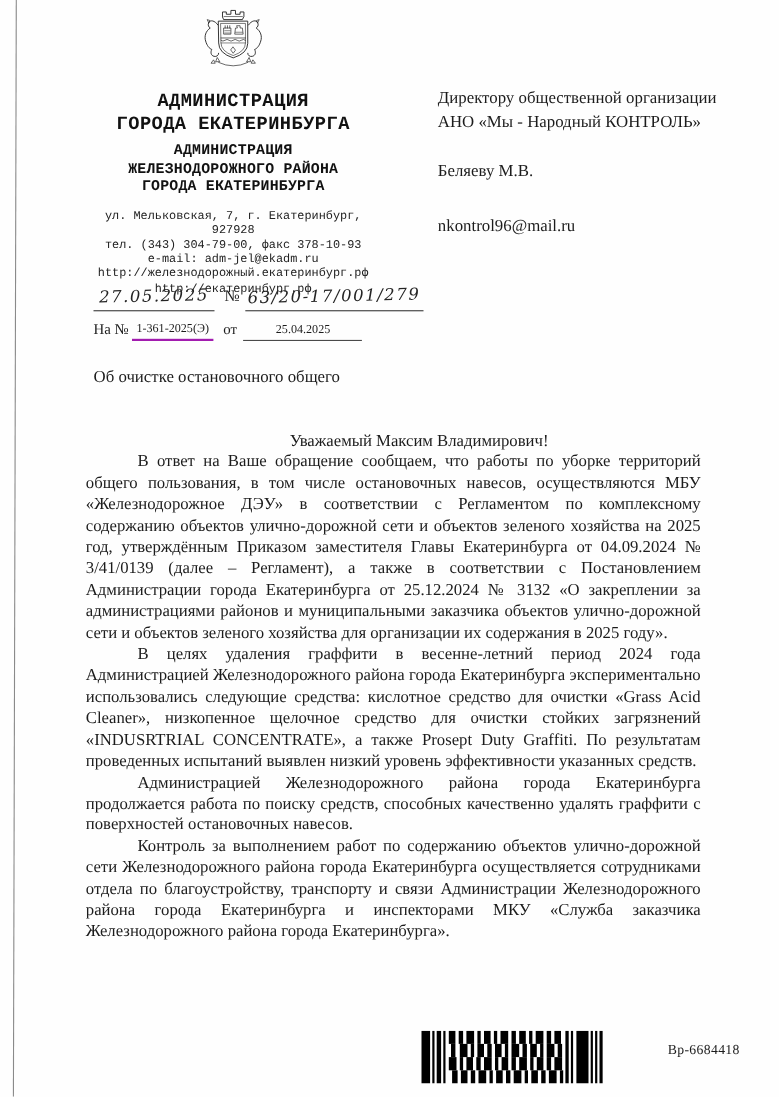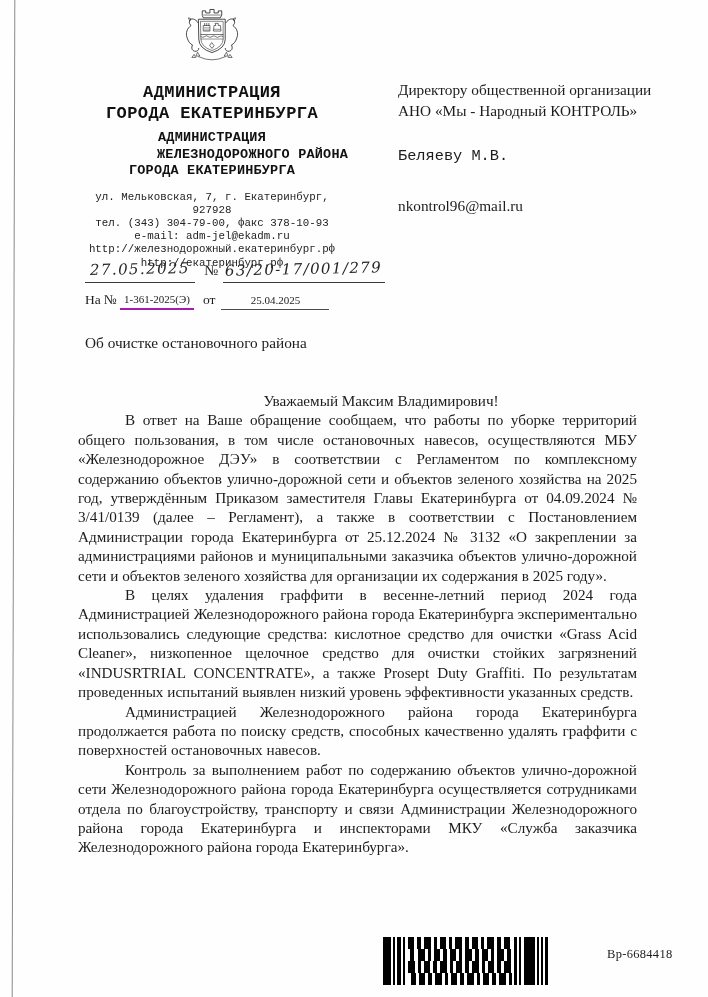--- a/index.html
+++ b/index.html
@@ -15,21 +15,21 @@
 
   
   .letterhead { position:absolute; left:76px; top:6px; width:272px; text-align:center;font-family:Liberation Mono, monospace; }
   .crest { display:block; width:70px; height:64px; margin:0 auto 12px; }
   .org-name  { font-weight:bold; font-size:17px; line-height:21px; letter-spacing:0.4px; color:#111; }
   .dept-name { font-weight:bold; font-size:13.5px; line-height:16.5px; letter-spacing:0.2px; margin-top:6px; color:#111; }
   .contacts  { font-size:10.8px; line-height:13.2px; margin-top:11px; color:#222; }
 
   
   .recipient { position:absolute; left:398px; top:80px; width:302px; font-size:15.3px; line-height:20.5px; }
-  .recipient .r-name  { margin-top:25px;font-family:Liberation Mono, monospace; }
+  .recipient .r-name  { margin-top:25px; }
   .recipient .r-email { margin-top:29px; }
 
   
   .reference { position:absolute; left:85px; top:260px; width:340px; }
   .ref-row1 { display:flex; align-items:flex-end; }
   .hw { font-family:"DejaVu Serif", serif; font-style:italic; font-size:15px;
         letter-spacing:1.4px; color:#242424; white-space:nowrap; }
   .hw-inner { display:inline-block; transform:rotate(-1.2deg); }
   .uline { border-bottom:1.2px solid #3a3a3a; text-align:center; }
   .hw-date   { width:110px; padding-bottom:4px; }
@@ -77,21 +77,21 @@
         <path d="M30 24 c-4 -6 -10 -7 -12 -3 c-1.5 3 0 6 2 7 c-6 4 -8 11 -6 17 c1.6 6 5 10 8 11 c-2 4 -1 8 3 9 c3 0.8 6 -1 6 -4"></path>
         <path d="M18 21 l-2 -4 3 1 z M24 70 l-3 4 h5 z M29 67 l-2 5 h5 z" stroke-width="0.9"></path>
         <path d="M70 24 c4 -6 10 -7 12 -3 c1.5 3 0 6 -2 7 c6 4 8 11 6 17 c-1.6 6 -5 10 -8 11 c2 4 1 8 -3 9 c-3 0.8 -6 -1 -6 -4"></path>
         <path d="M82 21 l2 -4 -3 1 z M76 70 l3 4 h-5 z M71 67 l2 5 h-5 z" stroke-width="0.9"></path>
         <path d="M31 73 q19 9 38 0" stroke-width="0.9"></path>
       </g>
     </svg>
     <div class="org-name">АДМИНИСТРАЦИЯ</div>
     <div class="org-name">ГОРОДА  ЕКАТЕРИНБУРГА</div>
     <div class="dept-name">АДМИНИСТРАЦИЯ</div>
-    <div class="dept-name" style="margin-top:0;text-align:right;">ЖЕЛЕЗНОДОРОЖНОГО РАЙОНА</div>
+    <div class="dept-name" style="margin-top:0;">ЖЕЛЕЗНОДОРОЖНОГО РАЙОНА</div>
     <div class="dept-name" style="margin-top:0;">ГОРОДА  ЕКАТЕРИНБУРГА</div>
     <div class="contacts">
       <div>ул. Мельковская, 7, г. Екатеринбург, 927928</div>
       <div>тел. (343) 304-79-00, факс 378-10-93</div>
       <div>e-mail: adm-jel@ekadm.ru</div>
       <div>http://железнодорожный.екатеринбург.рф</div>
       <div>http://екатеринбург.рф</div>
     </div>
   </div>
 
@@ -109,21 +109,21 @@
       <span class="hw uline hw-number"><span class="hw-inner">63/20-17/001/279</span></span>
     </div>
     <div class="ref-row2">
       <span class="reply-label">На №</span>
       <span class="reply-number">1-361-2025(Э)</span>
       <span class="from-label">от</span>
       <span class="reply-date">25.04.2025</span>
     </div>
   </div>
 
-  <div class="subject">Об очистке остановочного района</div>
+  <div class="subject">Об очистке остановочного общего</div>
 
   <div class="body-text">
     <p class="salutation">Уважаемый Максим Владимирович!</p>
     <p>В ответ на Ваше обращение сообщаем, что работы по уборке территорий общего пользования, в том числе остановочных навесов, осуществляются МБУ «Железнодорожное ДЭУ» в соответствии с Регламентом по комплексному содержанию объектов улично-дорожной сети и объектов зеленого хозяйства на 2025 год, утверждённым Приказом заместителя Главы Екатеринбурга от 04.09.2024 № 3/41/0139 (далее – Регламент), а также в соответствии с Постановлением Администрации города Екатеринбурга от 25.12.2024 № 3132 «О закреплении за администрациями районов и муниципальными заказчика объектов улично-дорожной сети и объектов зеленого хозяйства для организации их содержания в 2025 году».</p>
     <p>В целях удаления граффити в весенне-летний период 2024 года Администрацией Железнодорожного района города Екатеринбурга экспериментально использовались следующие средства: кислотное средство для очистки «Grass Acid Cleaner», низкопенное щелочное средство для очистки стойких загрязнений «INDUSRTRIAL CONCENTRATE», а также Prosept Duty Graffiti. По результатам проведенных испытаний выявлен низкий уровень эффективности указанных средств.</p>
     <p>Администрацией Железнодорожного района города Екатеринбурга продолжается работа по поиску средств, способных качественно удалять граффити с поверхностей остановочных навесов.</p>
     <p>Контроль за выполнением работ по содержанию объектов улично-дорожной сети Железнодорожного района города Екатеринбурга осуществляется сотрудниками отдела по благоустройству, транспорту и связи Администрации Железнодорожного района города Екатеринбурга и инспекторами МКУ «Служба заказчика Железнодорожного района города Екатеринбурга».</p>
   </div>
 
   <svg class="barcode" viewBox="0 0 165 48" aria-hidden="true">

